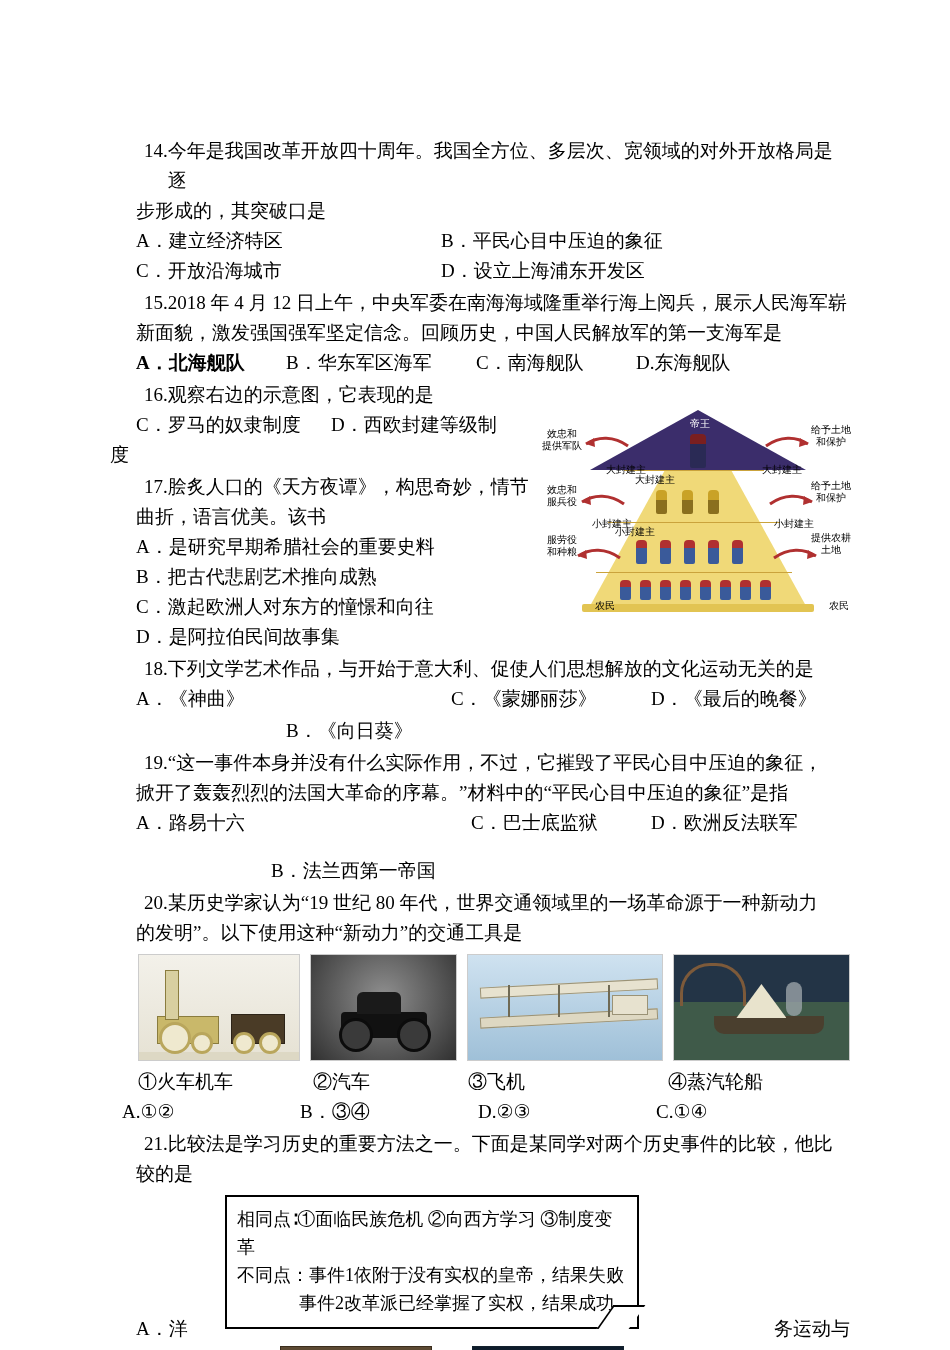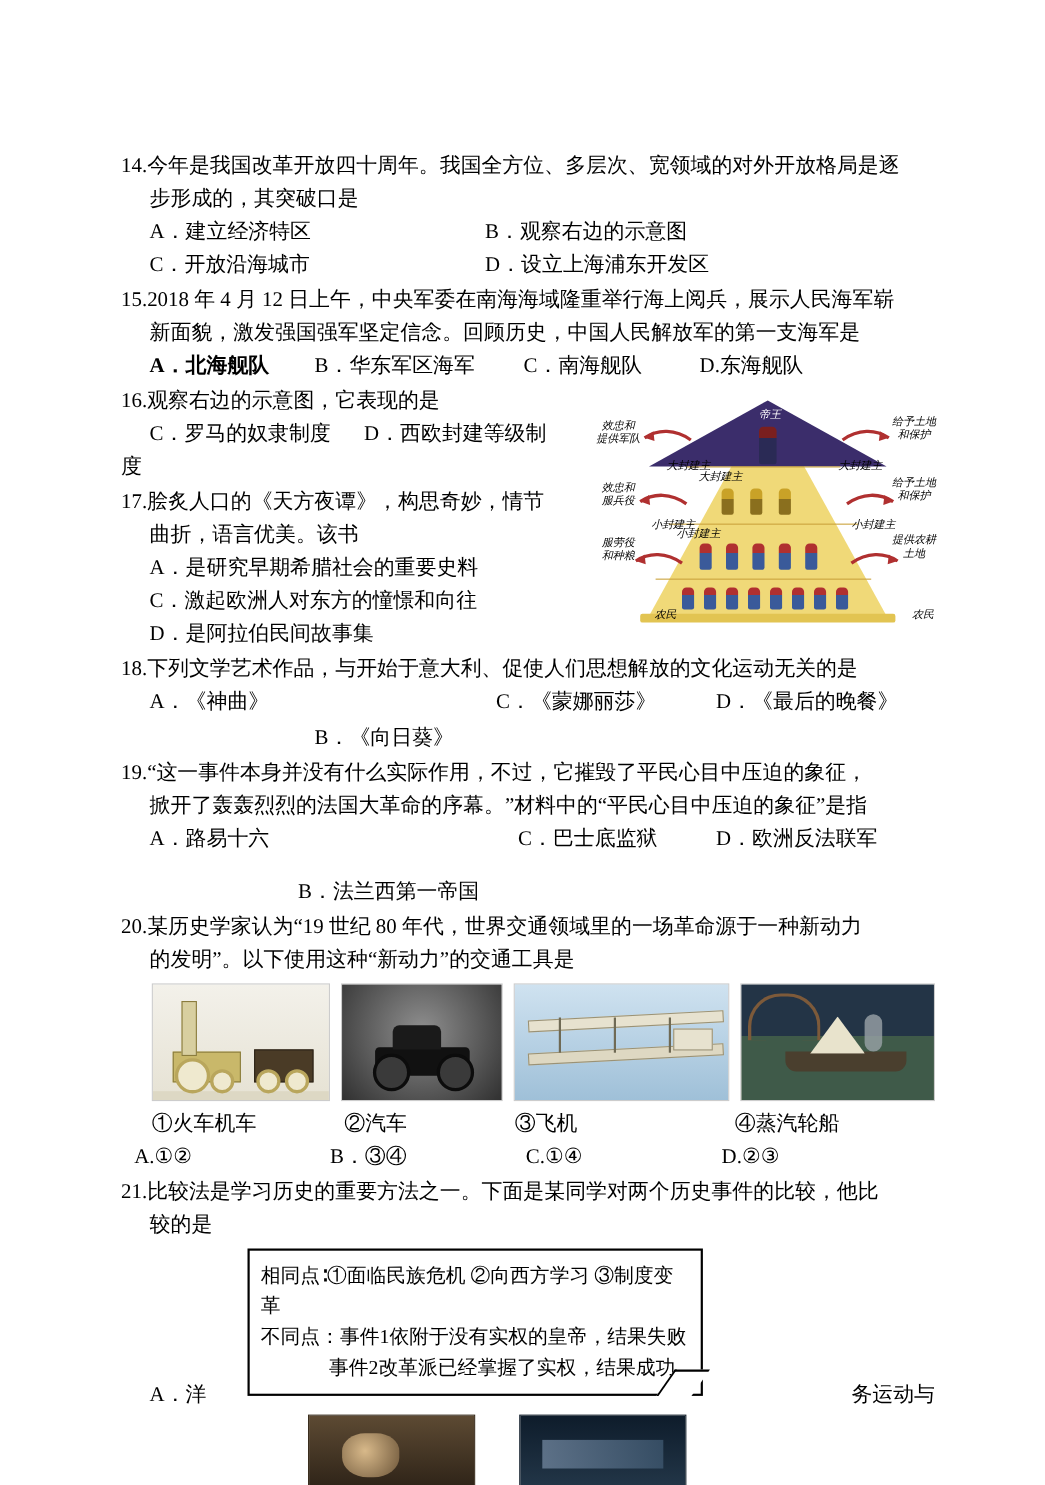--- a/index.html
+++ b/index.html
@@ -29,20 +29,21 @@
     width: 740px;
   }
   .q {
     margin-bottom: 2px;
     font-size: 19px;
     line-height: 30px;
   }
   .q-head {
     display: flex;
     align-items: flex-start;
+    margin-left: 34px;
   }
   .q-num {
     flex: 0 0 auto;
     white-space: pre;
   }
   .q-text {
     flex: 1 1 auto;
   }
   .indent {
     padding-left: 26px;
@@ -59,24 +60,23 @@
   .two-col .opt:first-child { width: 305px; }
   .wide-col .opt:nth-child(1) { width: 150px; font-weight: bold; }
   .wide-col .opt:nth-child(2) { width: 190px; }
   .wide-col .opt:nth-child(3) { width: 160px; }
   .q16wrap {
     position: relative;
   }
   .pyramid-box {
     position: absolute;
     right: -12px;
-    top: 8px;
+    top: 24px;
     width: 330px;
     height: 250px;
-    font-style: italic;
   }
   .q16-left { width: 400px; }
   .q17-left { width: 420px; }
 
   
   .img-row {
     display: flex;
     gap: 10px;
     margin-top: 6px;
     padding-left: 28px;
@@ -259,21 +259,21 @@
   <div class="content">
 
     <div class="q">
       <div class="q-head">
         <span class="q-num">14.</span>
         <span class="q-text">今年是我国改革开放四十周年。我国全方位、多层次、宽领域的对外开放格局是逐</span>
       </div>
       <div class="indent">步形成的，其突破口是</div>
       <div class="opt-row two-col">
         <span class="opt">A．建立经济特区</span>
-        <span class="opt">B．观察右边的示意图</span>
+        <span class="opt">B．平民心目中压迫的象征</span>
       </div>
       <div class="opt-row two-col">
         <span class="opt">C．开放沿海城市</span>
         <span class="opt">D．设立上海浦东开发区</span>
       </div>
     </div>
 
     <div class="q">
       <div class="q-head">
         <span class="q-num">15.</span>
@@ -396,20 +396,23 @@
       <div class="q q17-left">
         <div class="q-head">
           <span class="q-num">17.</span>
           <span class="q-text">脍炙人口的《天方夜谭》，构思奇妙，情节</span>
         </div>
         <div class="indent">曲折，语言优美。该书</div>
         <div class="opt-row">
           <span class="opt">A．是研究早期希腊社会的重要史料</span>
         </div>
         <div class="opt-row">
+          <span class="opt">B．把古代悲剧艺术推向成熟</span>
+        </div>
+        <div class="opt-row">
           <span class="opt">C．激起欧洲人对东方的憧憬和向往</span>
         </div>
         <div class="opt-row">
           <span class="opt">D．是阿拉伯民间故事集</span>
         </div>
       </div>
     </div>
 
     <div class="q">
       <div class="q-head">
@@ -484,22 +487,22 @@
       <div class="cap-row">
         <span>①火车机车</span>
         <span>②汽车</span>
         <span>③飞机</span>
         <span>④蒸汽轮船</span>
       </div>
 
       <div class="abcd-row">
         <span>A.①②</span>
         <span>B．③④</span>
+        <span>D.②③</span>
         <span>C.①④</span>
-        <span>D.②③</span>
       </div>
     </div>
 
     <div class="q">
       <div class="q-head">
         <span class="q-num">21.</span>
         <span class="q-text">比较法是学习历史的重要方法之一。下面是某同学对两个历史事件的比较，他比</span>
       </div>
       <div class="indent">较的是</div>
 

